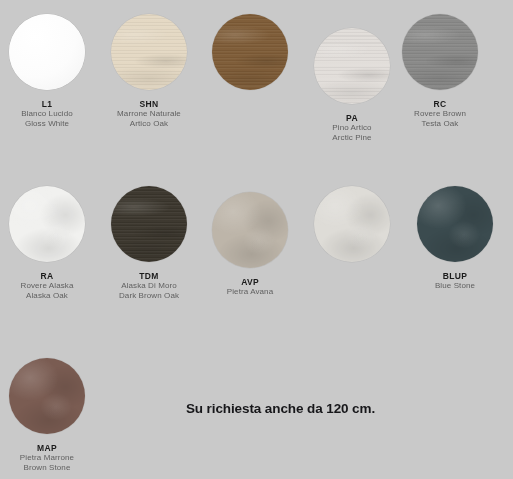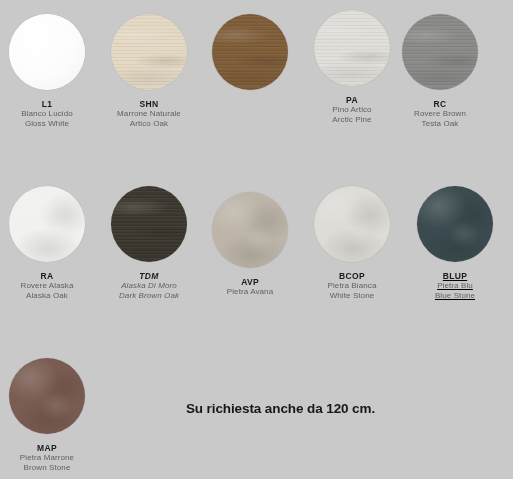--- a/index.html
+++ b/index.html
@@ -100,21 +100,21 @@
         <div class="desc">Marrone Naturale</div>
         <div class="desc">Artico Oak</div>
       </div>
     </div>
     <div class="swatch-cell" style="left: 199px; top: 14px;">
       <div class="disc" style="background: rgb(125, 91, 54);">
         <div class="grain-h" style="background: repeating-linear-gradient(0deg, rgba(255, 255, 255, 0.055) 0px, rgba(255, 255, 255, 0.055) 1px, rgba(0, 0, 0, 0.043) 1px, rgba(0, 0, 0, 0.043) 2px, rgba(255, 255, 255, 0.02) 2px, rgba(255, 255, 255, 0.02) 3.5px);"></div>
         <div class="blotch" style="background: radial-gradient(70% 18% at 30% 28%, rgba(255, 255, 255, 0.14), transparent 70%), radial-gradient(60% 14% at 72% 62%, rgba(0, 0, 0, 0.1), transparent 70%), radial-gradient(90% 22% at 50% 85%, rgba(0, 0, 0, 0.07), transparent 72%);"></div>
       </div>
     </div>
-    <div class="swatch-cell" style="left: 301px; top: 10px;">
+    <div class="swatch-cell" style="left: 301px; top: 28px;">
       <div class="disc" style="background: rgb(225, 221, 217);">
         <div class="grain-h" style="background: repeating-linear-gradient(0deg, rgba(255, 255, 255, 0.055) 0px, rgba(255, 255, 255, 0.055) 1px, rgba(0, 0, 0, 0.043) 1px, rgba(0, 0, 0, 0.043) 2px, rgba(255, 255, 255, 0.02) 2px, rgba(255, 255, 255, 0.02) 3.5px);"></div>
         <div class="blotch" style="background: radial-gradient(70% 18% at 30% 28%, rgba(255, 255, 255, 0.14), transparent 70%), radial-gradient(60% 14% at 72% 62%, rgba(0, 0, 0, 0.1), transparent 70%), radial-gradient(90% 22% at 50% 85%, rgba(0, 0, 0, 0.07), transparent 72%);"></div>
       </div>
       <div class="labels">
         <div class="code">PA</div>
         <div class="desc">Pino Artico</div>
         <div class="desc">Arctic Pine</div>
       </div>
     </div>
@@ -132,21 +132,21 @@
     <div class="swatch-cell" style="left: -4px; top: 186px;">
       <div class="disc" style="background: rgb(241, 241, 239);">
         <div class="blotch" style="background: radial-gradient(55% 45% at 28% 26%, rgba(255, 255, 255, 0.17), transparent 68%), radial-gradient(48% 40% at 74% 38%, rgba(0, 0, 0, 0.09), transparent 70%), radial-gradient(62% 38% at 52% 82%, rgba(0, 0, 0, 0.1), transparent 72%), radial-gradient(30% 26% at 62% 64%, rgba(255, 255, 255, 0.1), transparent 70%);"></div>
       </div>
       <div class="labels">
         <div class="code">RA</div>
         <div class="desc">Rovere Alaska</div>
         <div class="desc">Alaska Oak</div>
       </div>
     </div>
-    <div class="swatch-cell" style="left: 98px; top: 186px; font-style: italic;">
+    <div class="swatch-cell" style="left: 98px; top: 186px;">
       <div class="disc" style="background: rgb(58, 53, 44);">
         <div class="grain-h" style="background: repeating-linear-gradient(0deg, rgba(255, 255, 255, 0.055) 0px, rgba(255, 255, 255, 0.055) 1px, rgba(0, 0, 0, 0.043) 1px, rgba(0, 0, 0, 0.043) 2px, rgba(255, 255, 255, 0.02) 2px, rgba(255, 255, 255, 0.02) 3.5px);"></div>
         <div class="blotch" style="background: radial-gradient(70% 18% at 30% 28%, rgba(255, 255, 255, 0.14), transparent 70%), radial-gradient(60% 14% at 72% 62%, rgba(0, 0, 0, 0.1), transparent 70%), radial-gradient(90% 22% at 50% 85%, rgba(0, 0, 0, 0.07), transparent 72%);"></div>
       </div>
       <div class="labels">
         <div class="code">TDM</div>
         <div class="desc">Alaska Di Moro</div>
         <div class="desc">Dark Brown Oak</div>
       </div>
     </div>
@@ -156,33 +156,27 @@
       </div>
       <div class="labels">
         <div class="code">AVP</div>
         <div class="desc">Pietra Avana</div>
       </div>
     </div>
     <div class="swatch-cell" style="left: 301px; top: 186px;">
       <div class="disc" style="background: rgb(222, 220, 215);">
         <div class="blotch" style="background: radial-gradient(55% 45% at 28% 26%, rgba(255, 255, 255, 0.17), transparent 68%), radial-gradient(48% 40% at 74% 38%, rgba(0, 0, 0, 0.09), transparent 70%), radial-gradient(62% 38% at 52% 82%, rgba(0, 0, 0, 0.1), transparent 72%), radial-gradient(30% 26% at 62% 64%, rgba(255, 255, 255, 0.1), transparent 70%);"></div>
       </div>
-      <div class="labels">
-        <div class="code">BCOP</div>
-        <div class="desc">Pietra Bianca</div>
-        <div class="desc">White Stone</div>
-      </div>
     </div>
-    <div class="swatch-cell" style="left: 404px; top: 186px; text-decoration: underline;">
+    <div class="swatch-cell" style="left: 404px; top: 186px;">
       <div class="disc" style="background: rgb(59, 75, 79);">
         <div class="blotch" style="background: radial-gradient(55% 45% at 28% 26%, rgba(255, 255, 255, 0.17), transparent 68%), radial-gradient(48% 40% at 74% 38%, rgba(0, 0, 0, 0.09), transparent 70%), radial-gradient(62% 38% at 52% 82%, rgba(0, 0, 0, 0.1), transparent 72%), radial-gradient(30% 26% at 62% 64%, rgba(255, 255, 255, 0.1), transparent 70%);"></div>
       </div>
       <div class="labels">
         <div class="code">BLUP</div>
-        <div class="desc">Pietra Blu</div>
         <div class="desc">Blue Stone</div>
       </div>
     </div>
     <div class="swatch-cell" style="left: -4px; top: 358px;">
       <div class="disc" style="background: rgb(122, 92, 82);">
         <div class="blotch" style="background: radial-gradient(55% 45% at 28% 26%, rgba(255, 255, 255, 0.17), transparent 68%), radial-gradient(48% 40% at 74% 38%, rgba(0, 0, 0, 0.09), transparent 70%), radial-gradient(62% 38% at 52% 82%, rgba(0, 0, 0, 0.1), transparent 72%), radial-gradient(30% 26% at 62% 64%, rgba(255, 255, 255, 0.1), transparent 70%);"></div>
       </div>
       <div class="labels">
         <div class="code">MAP</div>
         <div class="desc">Pietra Marrone</div>

